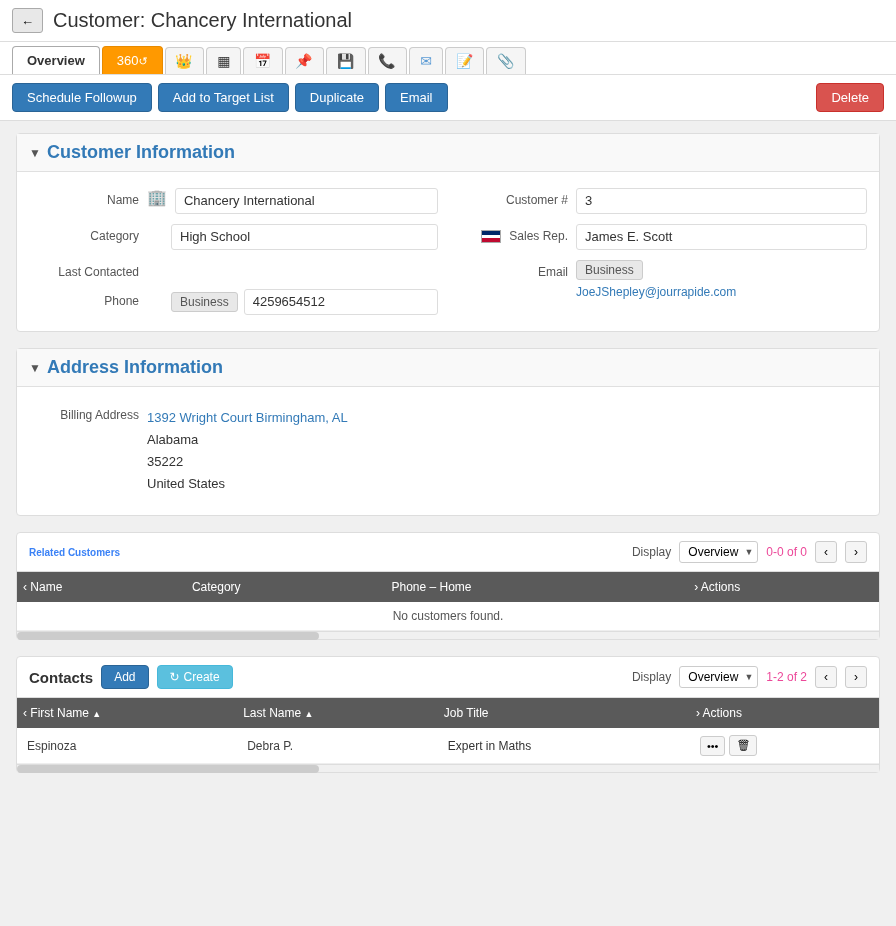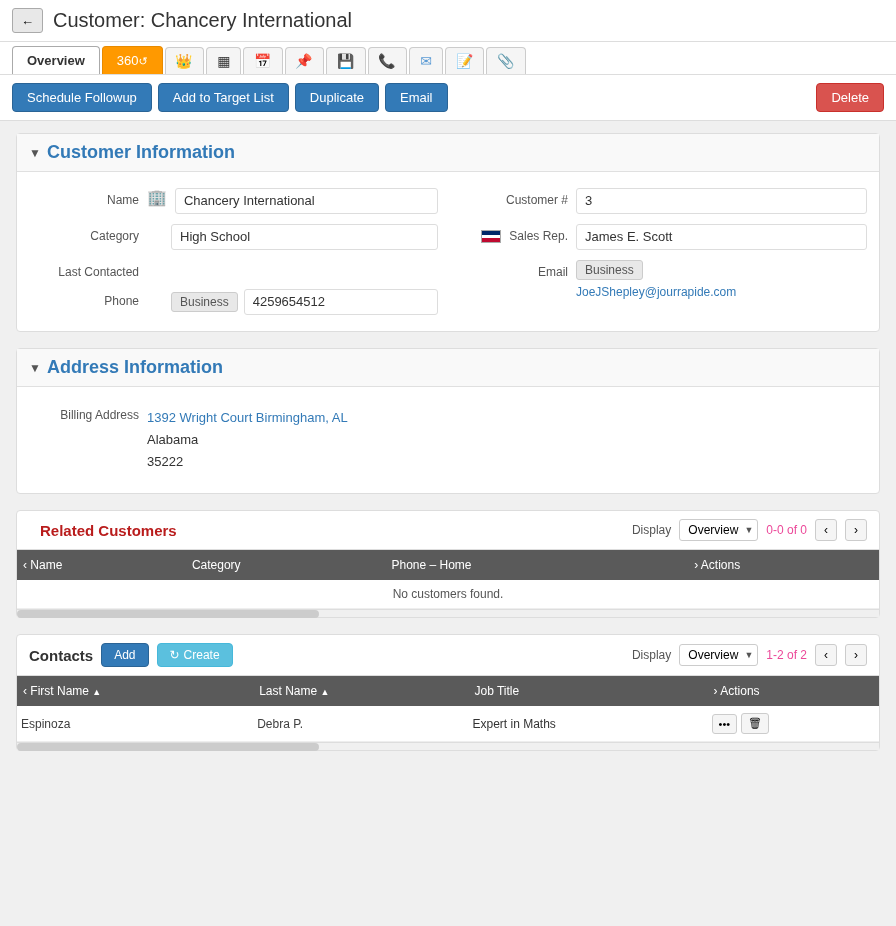--- a/index.html
+++ b/index.html
@@ -205,24 +205,23 @@
       margin-bottom: 16px;
     }
     .panel-header {
       display: flex;
       align-items: center;
       justify-content: space-between;
       padding: 8px 12px;
       border-bottom: 1px solid #ddd;
     }
     .panel-title {
-      font-size: 15px;
+      font-size: 10px;
       font-weight: bold;
-      color: #b91c1c;
-      margin-left: 11px;
+      color: #3b82f6;
     }
     .panel-controls {
       display: flex;
       align-items: center;
       gap: 8px;
     }
     .display-label { font-size: 12px; color: #555; }
     .display-select {
       border: 1px solid #ccc;
       border-radius: 3px;
@@ -264,21 +263,21 @@
     }
     .data-table th {
       background: #5a5a5a;
       color: #fff;
       padding: 8px 6px;
       text-align: left;
       font-size: 12px;
       font-weight: normal;
     }
     .data-table td {
-      padding: 7px 4px;
+      padding: 7px 10px;
       border-bottom: 1px solid #eee;
       font-size: 12px;
     }
     .data-table tr:nth-child(even) td { background: #f9f9f9; }
     .empty-msg {
       text-align: center;
       padding: 12px;
       color: #555;
       font-size: 13px;
     }
@@ -455,20 +454,21 @@
       <span class="collapse-icon">▼</span>
       <span class="section-title">Address Information</span>
     </div>
     <div class="section-body">
       <div class="addr-row">
         <span class="info-label">Billing Address</span>
         <div class="addr-value">
           <div><a href="#" class="link-cell">1392 Wright Court Birmingham, AL</a></div>
           <div>Alabama</div>
           <div>35222</div>
+          <div>United States</div>
         </div>
       </div>
     </div>
   </div>
 
   <div class="panel">
     <div class="panel-header">
       <span class="panel-title">Related Customers</span>
       <div class="panel-controls">
         <span class="display-label">Display</span>

